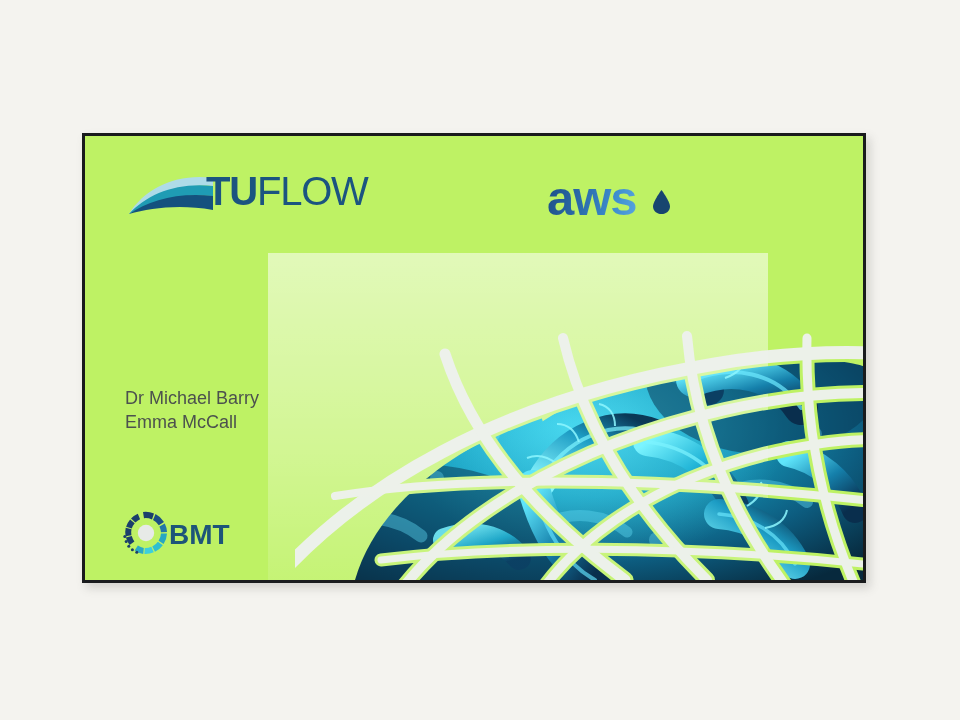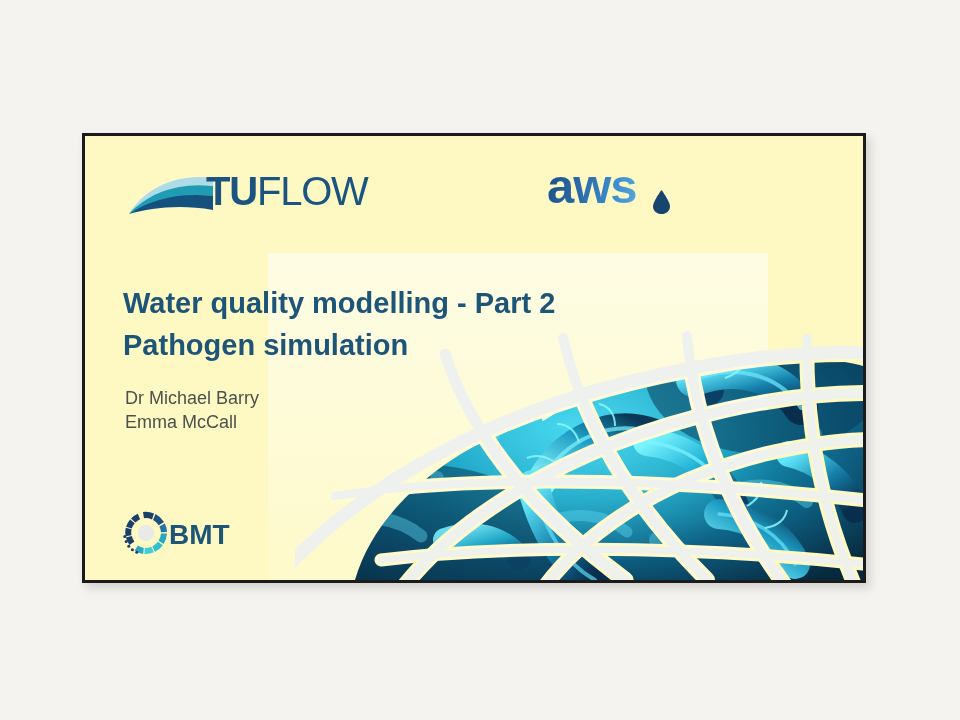--- a/index.html
+++ b/index.html
@@ -15,21 +15,21 @@
     position: relative;
   }
 
   
   #slide-frame {
     position: absolute;
     left: 82px;
     top: 133px;
     width: 784px;
     height: 450px;
-    background: #fef9c3;
+    background: #bef264;
     border: 3px solid #191b1d;
     box-sizing: border-box;
     box-shadow: 4px 5px 9px rgba(90,90,85,0.22);
     overflow: hidden;
   }
 
   
   #content-panel {
     position: absolute;
     left: 183px;
@@ -83,21 +83,21 @@
   #aws-logo {
     position: absolute;
     left: 462px;
     top: 22px;
     width: 290px;
     height: 64px;
   }
   #aws-mark {
     position: absolute;
     left: 0;
-    top: 0;
+    top: 12px;
     font-size: 49px;
     font-weight: bold;
     letter-spacing: -1px;
     line-height: 56px;
     background: linear-gradient(100deg, #1d4f86 0%, #2b6cab 40%, #3f8fd0 75%, #5aa7e0 100%);
     -webkit-background-clip: text;
     background-clip: text;
     color: transparent;
     -webkit-text-fill-color: transparent;
   }
@@ -330,24 +330,20 @@
 
   <div id="aws-logo">
     <div id="aws-mark">aws</div>
     <div id="aws-droplet">
       <svg width="17" height="24" viewBox="0 0 17 24" xmlns="http://www.w3.org/2000/svg">
         <path d="M 8.5 0 C 8.5 0, 0 11.5, 0 16.4 C 0 20.6, 3.8 24, 8.5 24 C 13.2 24, 17 20.6, 17 16.4 C 17 11.5, 8.5 0, 8.5 0 Z" fill="#17456f"></path>
       </svg>
     </div>
   </div>
 
-  <div id="title-block">
-    <div class="title-line">Water quality modelling - Part 2</div>
-    <div class="title-line">Pathogen simulation</div>
-  </div>
 
   <div id="presenters">
     <div class="presenter-line">Dr Michael Barry</div>
     <div class="presenter-line">Emma McCall</div>
   </div>
 
   <div id="bmt-logo">
     <div id="bmt-mark">
       <svg width="46" height="46" viewBox="0 0 46 46" xmlns="http://www.w3.org/2000/svg">
         <g transform="translate(23,23)">

